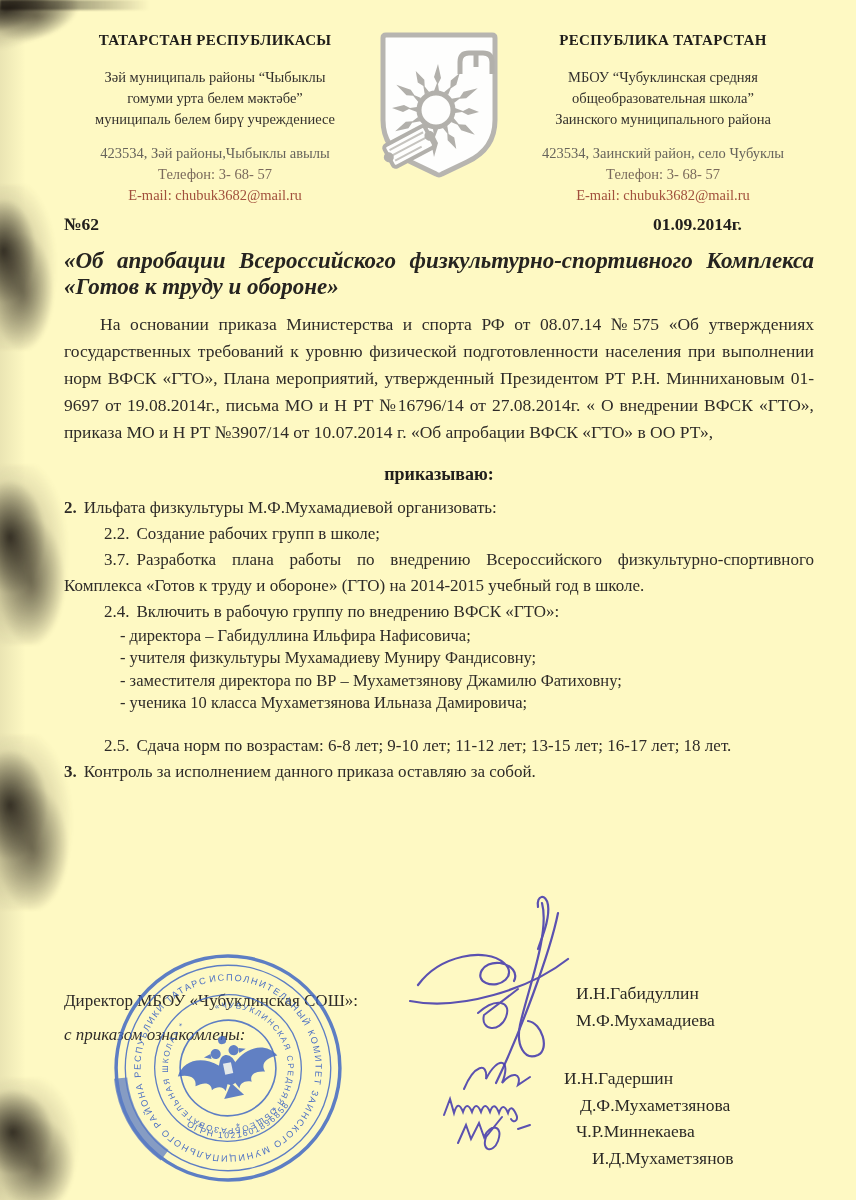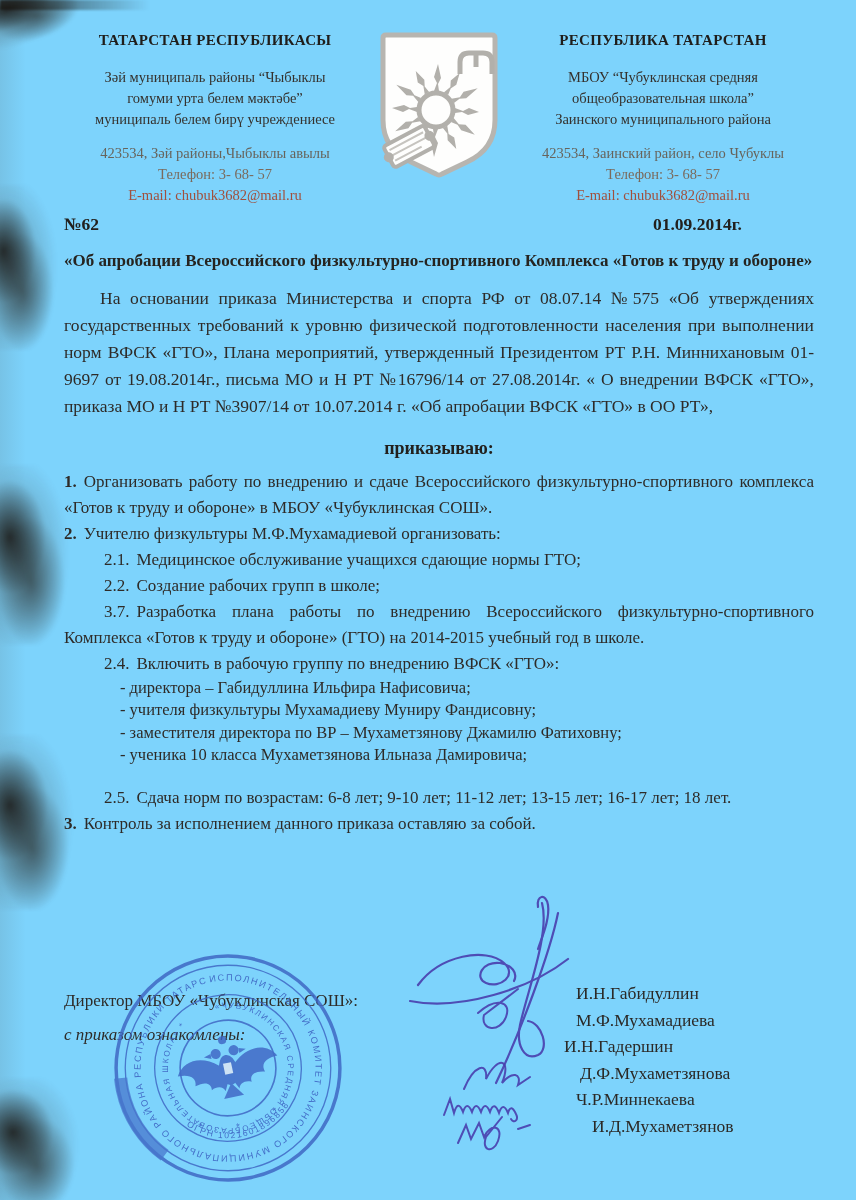--- a/index.html
+++ b/index.html
@@ -1,57 +1,57 @@
 <!DOCTYPE html>
 <html><head>
 <meta charset="utf-8">
 <style>
   html,body{margin:0;padding:0;}
   .page{
     position:relative; width:856px; height:1200px; overflow:hidden;
-    background:#7dd3fc;
+    background:#fef9c3;
     font-family:"Liberation Serif", serif;
     color:#2e2b28;
   }
   .doc{position:relative; margin:0 42px 0 64px; padding-top:30px;}
 
   
   .hdr{display:flex; align-items:flex-start;}
   .hdr-col{width:308px; text-align:center; font-size:14.5px; line-height:21px; color:#3a3733;}
   .hdr-col .ttl{font-weight:bold; font-size:15px; letter-spacing:.3px; color:#1f1d1a; margin-bottom:16px;}
   .hdr-col .org{color:#35322e;}
   .hdr-col .contacts{margin-top:13px;}
   .hdr-col .addr{color:#67645c;}
   .hdr-col .phone{color:#7a6a5c;}
   .hdr-col .mail{color:#a14f3c;}
   .emblem-wrap{width:134px; margin:0 6px; display:flex; justify-content:center;}
 
   
   .meta{display:flex; justify-content:space-between; padding-right:72px; margin-top:8px;
         font-weight:bold; font-size:17.5px; color:#22201d;}
-  .subject{margin-top:13px; font-weight:bold; font-size:17px; line-height:26px;
-           text-align:justify; color:#262420;}
+  .subject{margin-top:13px; font-weight:bold; font-size:23px; line-height:26px;
+           text-align:justify; color:#262420;font-style:italic;}
   .preamble{margin-top:11px; font-size:17.5px; line-height:27px; text-align:justify;
             text-indent:36px; color:#2e2b28;}
   .decree{margin-top:10px; text-align:center; font-weight:bold; font-size:18px; color:#22201d;}
 
   
   .list{margin-top:10px; font-size:17px; line-height:26px;}
   .li{margin:0; text-align:justify;}
   .li .num{margin-right:7px;}
   .li .bold{font-weight:bold;}
   .li.sub{text-indent:40px;}
   .dashes{margin:0 0 18px 56px; font-size:16.5px; line-height:22.5px;}
   .dash-item{white-space:nowrap;}
 
   
   .sig-block{position:absolute; left:64px; top:988px; width:750px; font-size:17px; line-height:26px;}
   .sig-label2{margin-top:8px;font-style:italic;}
   .names{position:absolute; left:512px; top:-8px; font-size:17.5px; line-height:26.5px; color:#2b2926;}
-  .names div:nth-child(3){margin-left:-12px;}
+  .names div:nth-child(3){margin-left:-12px;margin-top:32px;}
   .names div:nth-child(4){margin-left:4px;}
   .names div:nth-child(6){margin-left:16px;}
 
   
   .stamp{position:absolute; left:110px; top:950px; width:236px; height:236px;
          transform:rotate(-12deg); opacity:.93; pointer-events:none;}
   .stamp text{font-family:"Liberation Sans", sans-serif; letter-spacing:1.6px;}
   .sigs{position:absolute; left:400px; top:893px; pointer-events:none;}
 
   
@@ -141,27 +141,21 @@
     </div>
 
     <div class="subject">«Об апробации Всероссийского физкультурно-спортивного Комплекса «Готов к труду и обороне»</div>
 
     <p class="preamble">На основании приказа Министерства и спорта РФ от 08.07.14 №575 «Об утверждениях государственных требований к уровню физической подготовленности населения при выполнении норм ВФСК «ГТО», Плана мероприятий, утвержденный Президентом РТ Р.Н. Миннихановым 01-9697 от 19.08.2014г., письма МО и Н РТ №16796/14 от 27.08.2014г. « О внедрении ВФСК «ГТО», приказа МО и Н РТ №3907/14 от 10.07.2014 г. «Об апробации ВФСК «ГТО» в ОО  РТ»,</p>
 
     <div class="decree">приказываю:</div>
 
     <div class="list">
       <p class="li">
-        <span class="num bold">1.</span><span>Организовать работу по внедрению и сдаче Всероссийского физкультурно-спортивного комплекса «Готов к труду и обороне» в МБОУ «Чубуклинская СОШ».</span>
-      </p>
-      <p class="li">
-        <span class="num bold">2.</span><span>Учителю физкультуры М.Ф.Мухамадиевой организовать:</span>
-      </p>
-      <p class="li sub">
-        <span class="num">2.1.</span><span>Медицинское обслуживание учащихся сдающие нормы ГТО;</span>
+        <span class="num bold">2.</span><span>Ильфата физкультуры М.Ф.Мухамадиевой организовать:</span>
       </p>
       <p class="li sub">
         <span class="num">2.2.</span><span>Создание рабочих групп в школе;</span>
       </p>
       <p class="li sub">
         <span class="num">3.7.</span><span>Разработка плана работы по внедрению Всероссийского физкультурно-спортивного Комплекса «Готов к труду и обороне» (ГТО) на 2014-2015 учебный год в школе.</span>
       </p>
       <p class="li sub">
         <span class="num">2.4.</span><span>Включить в  рабочую группу  по внедрению ВФСК «ГТО»:</span>
       </p>

